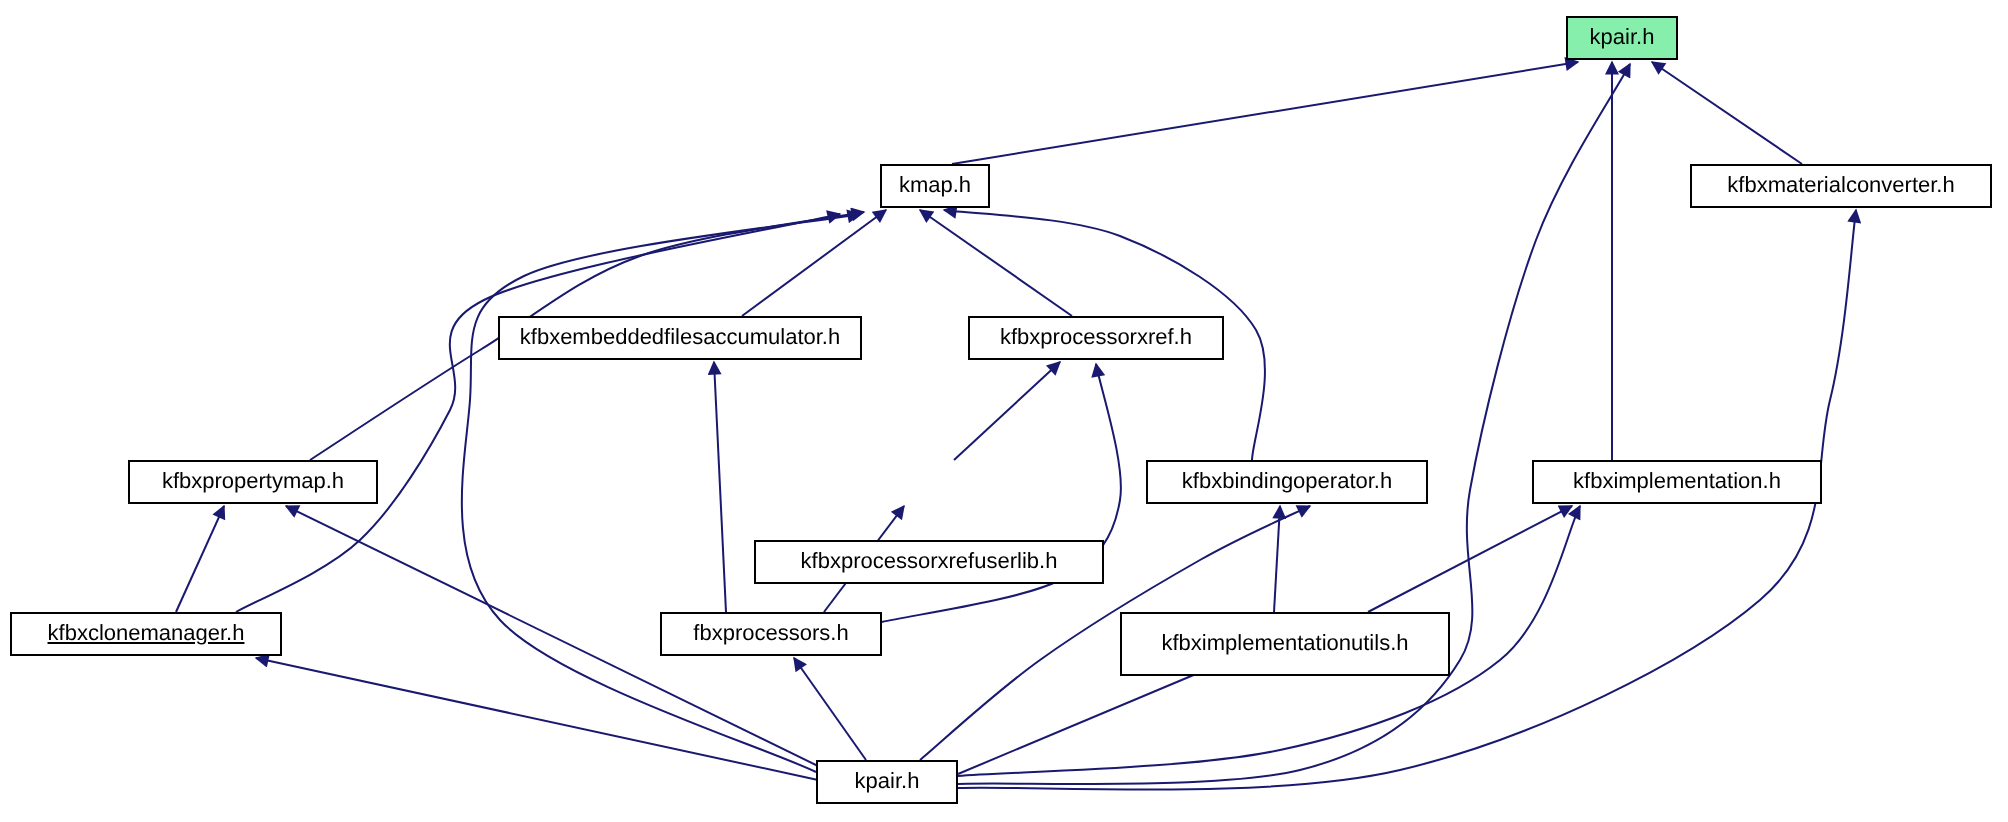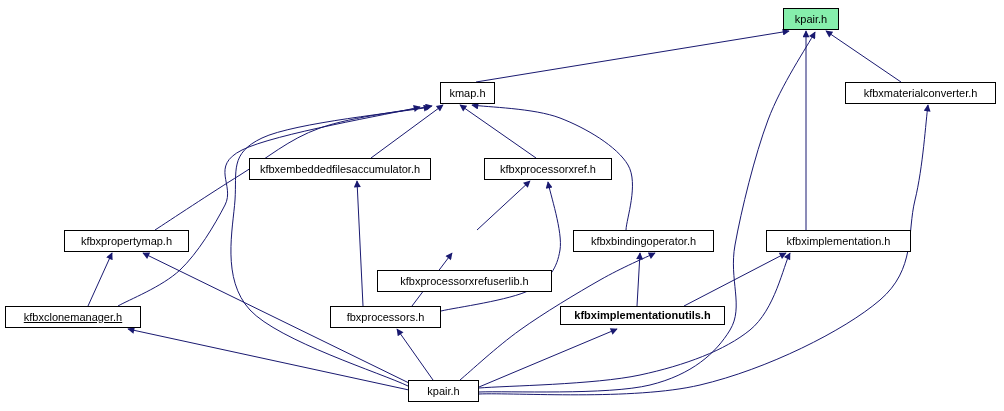--- a/index.html
+++ b/index.html
@@ -73,15 +73,15 @@
     <div class="node" style="left: 424px; top: 82px; width: 55px; height: 22px; margin-left: 16px;">kmap.h</div>
     <div class="node" style="left: 845px; top: 82px; width: 151px; height: 22px;">kfbxmaterialconverter.h</div>
     <div class="node" style="left: 249px; top: 158px; width: 182px; height: 22px;">kfbxembeddedfilesaccumulator.h</div>
     <div class="node" style="left: 484px; top: 158px; width: 128px; height: 22px;">kfbxprocessorxref.h</div>
     <div class="node" style="left: 64px; top: 230px; width: 125px; height: 22px;">kfbxpropertymap.h</div>
     <div class="node" style="left: 377px; top: 230px; width: 175px; height: 22px; margin-top: 40px;">kfbxprocessorxrefuserlib.h</div>
     <div class="node" style="left: 573px; top: 230px; width: 141px; height: 22px;">kfbxbindingoperator.h</div>
     <div class="node" style="left: 766px; top: 230px; width: 145px; height: 22px;">kfbximplementation.h</div>
     <div class="node" style="left: 5px; top: 306px; width: 136px; height: 22px; text-decoration: underline;">kfbxclonemanager.h</div>
     <div class="node" style="left: 330px; top: 306px; width: 111px; height: 22px; text-align: center;">fbxprocessors.h</div>
-    <div class="node" style="left: 560px; top: 306px; width: 165px; height: 19px; font-weight: bold;">kfbximplementationutils.h</div>
+    <div class="node" style="left: 560px; top: 306px; width: 165px; height: 32px;">kfbximplementationutils.h</div>
     <div class="node" style="left: 408px; top: 380px; width: 71px; height: 22px;">kpair.h</div>
   </div>
 
 </body></html>

